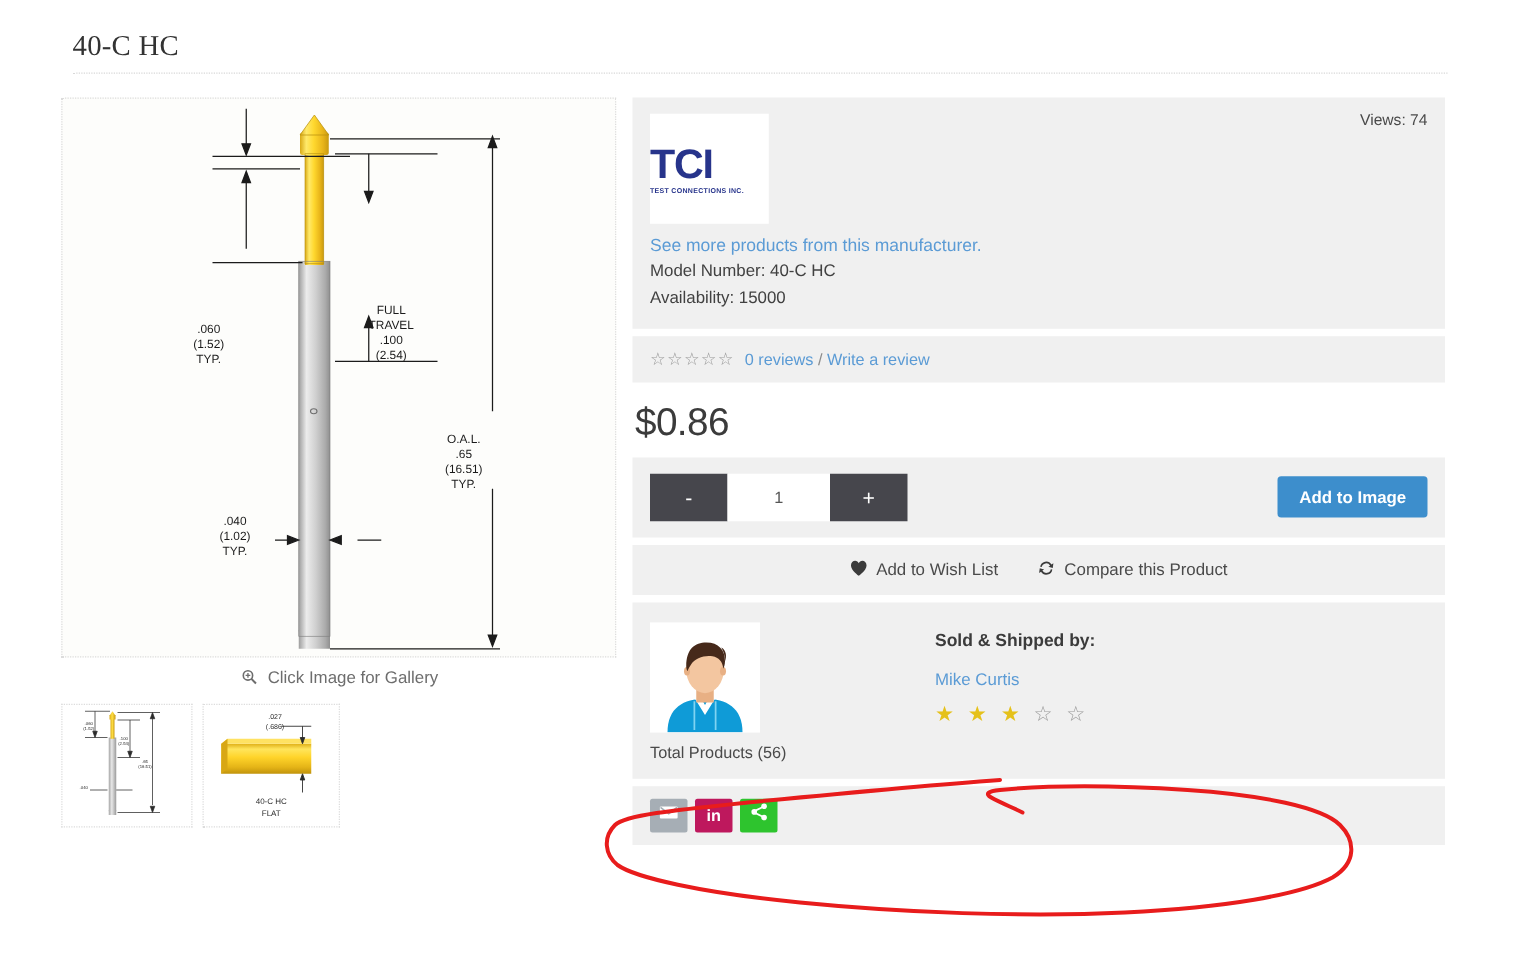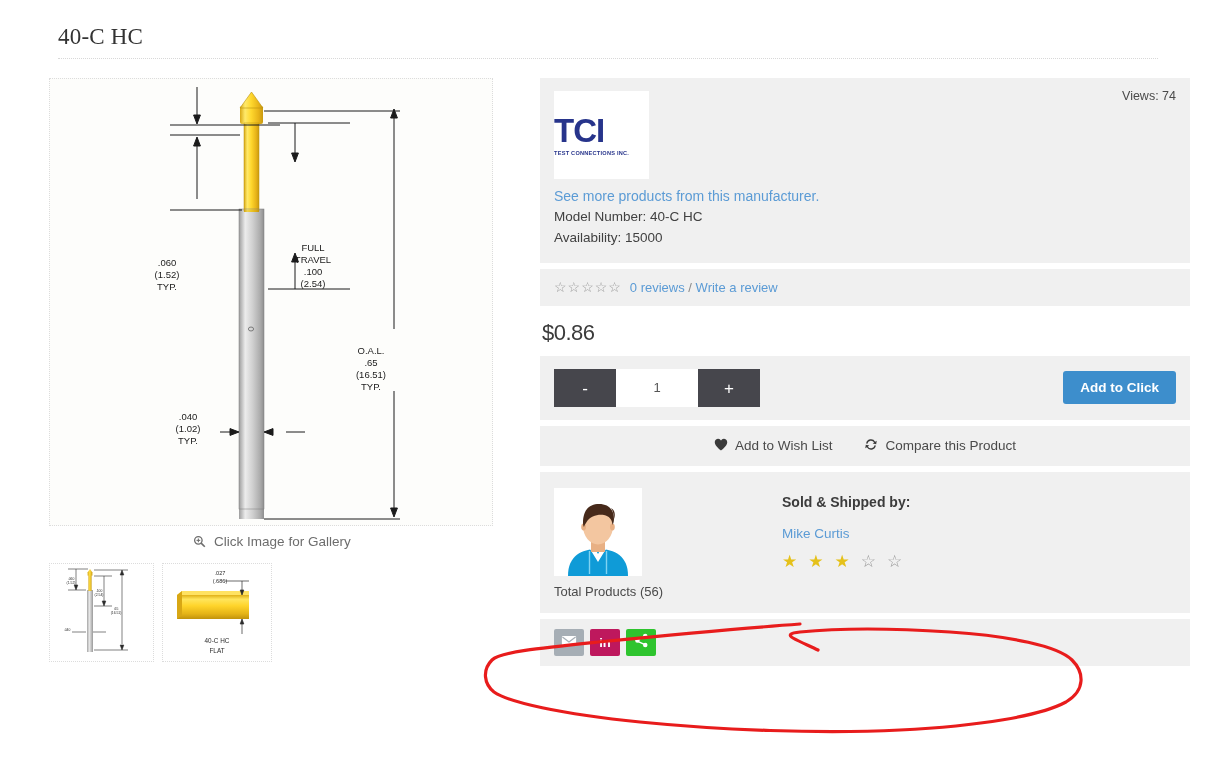--- a/index.html
+++ b/index.html
@@ -37,21 +37,21 @@
   }
   .gallery-caption .zi{display:inline-block;vertical-align:-2px;margin-right:4px;}
   .thumbs{display:flex;gap:8px;margin-top:12px;}
   .thumb{
     width:105px;height:99px;border:1px dotted #dcdcdc;background:#ffffff;
     box-sizing:border-box;position:relative;overflow:hidden;
   }
   .thumb-flat{width:110px;}
 
   
-  .info-col{position:absolute;left:540px;top:78px;width:650px;}
+  .info-col{position:absolute;left:506px;top:78px;width:650px;}
   .panel{background:#f0f0f0;box-sizing:border-box;}
   .panel + .panel{margin-top:6px;}
 
   .p-manufacturer{padding:13px 14px 14px 14px;position:relative;min-height:158px;}
   .views{
     position:absolute;right:14px;top:11px;
     font-size:12.5px;color:#4a4a4a;
   }
   .brand-logo{
     width:95px;height:88px;background:#ffffff;
@@ -70,21 +70,21 @@
   .mfr-link{font-size:14px;color:#5b9bd5;text-decoration:none;display:block;margin-bottom:3px;}
   .mfr-line{font-size:13.5px;color:#414141;line-height:1.55;}
 
   .p-reviews{padding:11px 14px;display:flex;align-items:center;gap:9px;}
   .stars-sm{display:flex;gap:1px;font-size:14px;color:#9a9a9a;line-height:1;}
   .reviews-text{font-size:13px;color:#5b9bd5;}
   .reviews-text .sep{color:#8a8a8a;}
   .reviews-text a{color:#5b9bd5;text-decoration:none;}
 
   .price-row{padding:14px 2px 10px 2px;}
-  .price{font-size:22px;color:#3b3b3b;letter-spacing:-.5px;}
+  .price{font-size:31px;color:#3b3b3b;letter-spacing:-.5px;}
 
   .p-cart{padding:13px 14px;display:flex;align-items:center;justify-content:space-between;}
   .qty{display:flex;align-items:stretch;height:38px;}
   .qty-btn{
     width:62px;background:#46464c;color:#ffffff;border:none;
     font-size:17px;line-height:38px;text-align:center;cursor:pointer;
     font-family:"Liberation Sans", sans-serif;
   }
   .qty-input{
     width:78px;background:#ffffff;border:none;text-align:center;
@@ -355,21 +355,21 @@
     <div class="price-row">
       <span class="price">$0.86</span>
     </div>
 
     <div class="panel p-cart">
       <div class="qty">
         <button class="qty-btn">-</button>
         <input class="qty-input" type="text" value="1" style="">
         <button class="qty-btn">+</button>
       </div>
-      <button class="btn-cart">Add to Click</button>
+      <button class="btn-cart">Add to Image</button>
     </div>
 
     <div class="panel p-actions">
       <div class="act">
         <span>
           <svg width="14" height="13" viewBox="0 0 16 15">
             <path d="M8 14.5 C8 14.5 .8 9.6 .8 5 C.8 2.4 2.7.8 4.7.8 C6.2.8 7.4 1.8 8 2.9 C8.6 1.8 9.8.8 11.3.8 C13.3.8 15.2 2.4 15.2 5 C15.2 9.6 8 14.5 8 14.5 Z" fill="#3b3b3b"></path>
           </svg>
         </span>
         <span>Add to Wish List</span>

